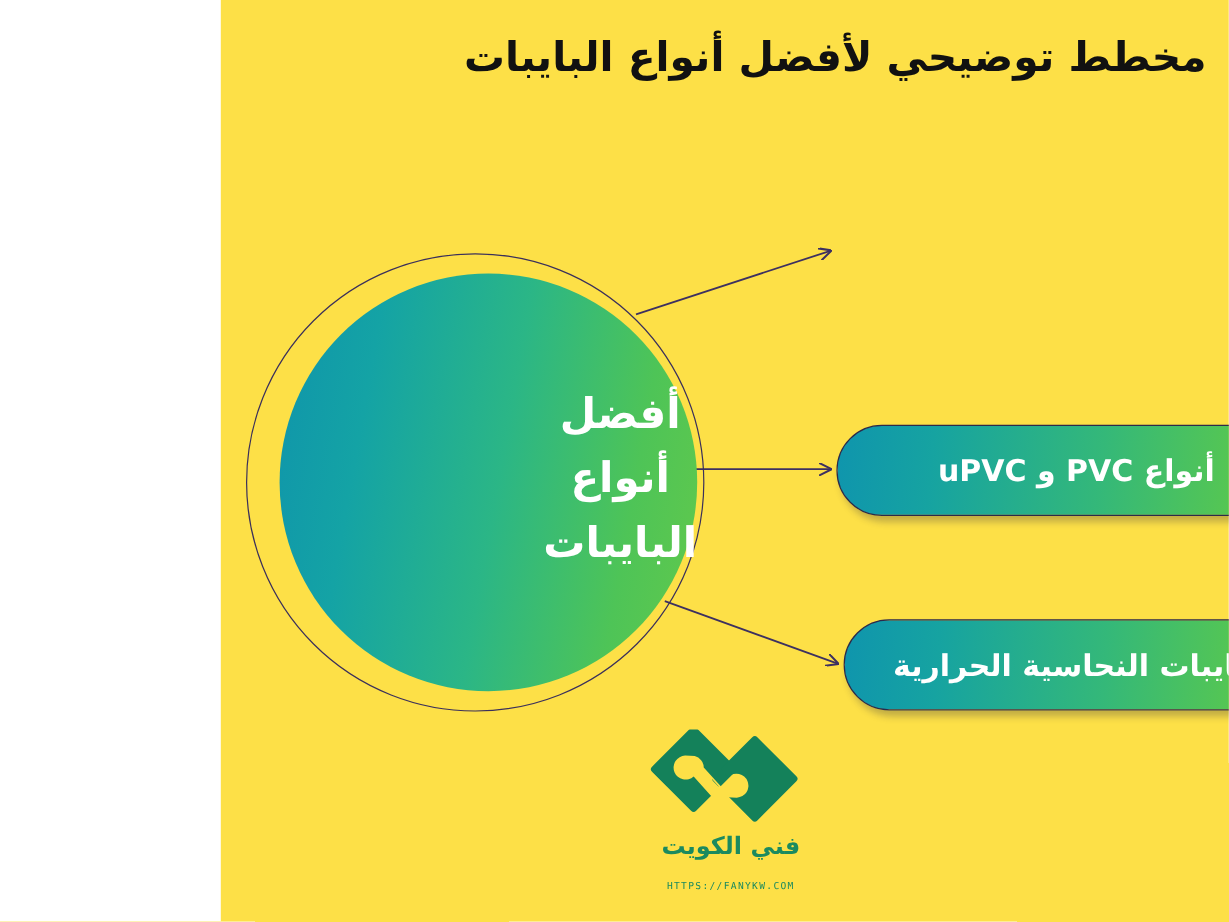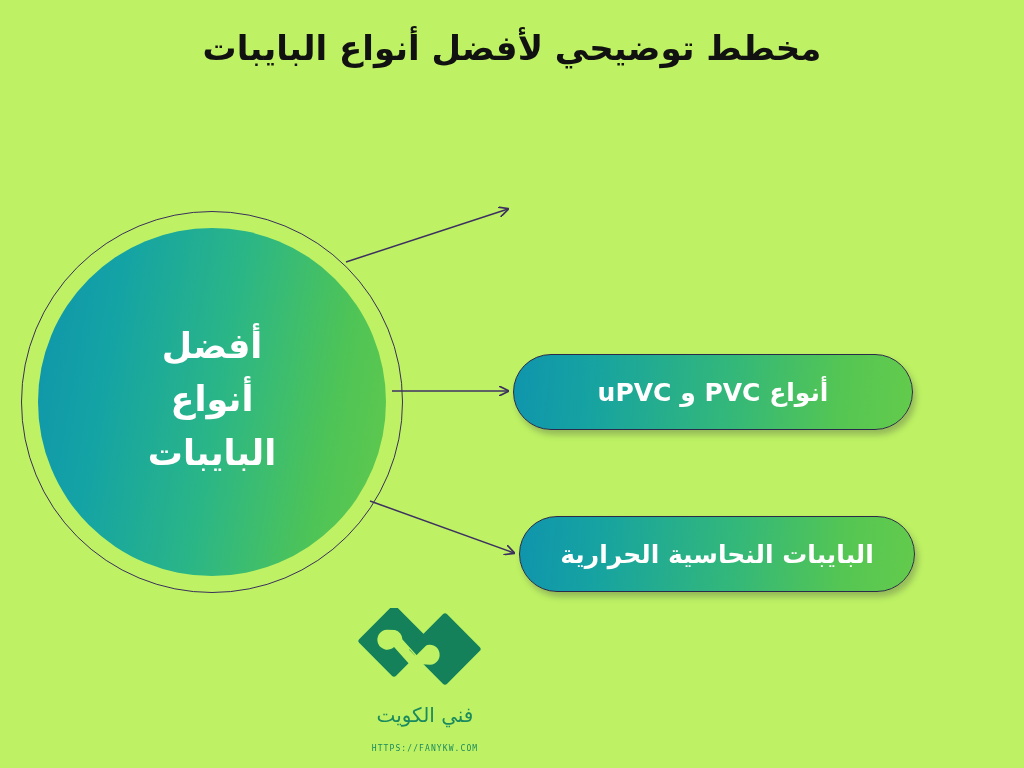--- a/index.html
+++ b/index.html
@@ -11,23 +11,23 @@
     width: 1024px;
     height: 768px;
     background: #ffffff;
     font-family: "DejaVu Sans", "Liberation Sans", sans-serif;
     overflow: hidden;
     position: relative;
   }
 
   #canvas {
     position: relative;
-    width: 1024px;
+    width: 840px;
     height: 768px;
-    background: #bef264;
+    background: #fde047;
   }
 
   
   .title {
     position: absolute;
     left: 0;
     top: 26px;
     width: 1024px;
     text-align: center;
     font-size: 34px;
@@ -55,30 +55,29 @@
     top: 211px;
     width: 382px;
     height: 382px;
     border-radius: 50%;
     border: 1.6px solid #3a2f5b;
     box-sizing: border-box;
     background: transparent;
   }
   .hub-circle {
     position: absolute;
-    left: 38px;
+    left: 49px;
     top: 228px;
     width: 348px;
     height: 348px;
     border-radius: 50%;
     background: linear-gradient(100deg, #0f94ab 0%, #14a3a5 22%, #2bb686 52%, #4ec457 80%, #62c94b 100%);
     box-sizing: border-box;
     display: flex;
     align-items: center;
-    justify-content: center;
   }
   .hub-label {
     color: #ffffff;
     font-size: 35px;
     font-weight: bold;
     line-height: 1.52;
     text-align: center;
     direction: rtl;
     padding-bottom: 4px;
   }
@@ -121,23 +120,23 @@
     width: 140px;
     height: 132px;
     text-align: center;
   }
   .logo-mark {
     width: 140px;
     height: 78px;
     display: block;
   }
   .logo-word {
-    margin-top: 18px;
+    margin-top: 8px;
     font-size: 20px;
-    font-weight: normal;
+    font-weight: bold;
     color: #1b8a5f;
     direction: rtl;
     line-height: 1.1;
   }
   .logo-url {
     margin-top: 18px;
     font-size: 8px;
     letter-spacing: 1.1px;
     color: #1b8a5f;
     direction: ltr;

